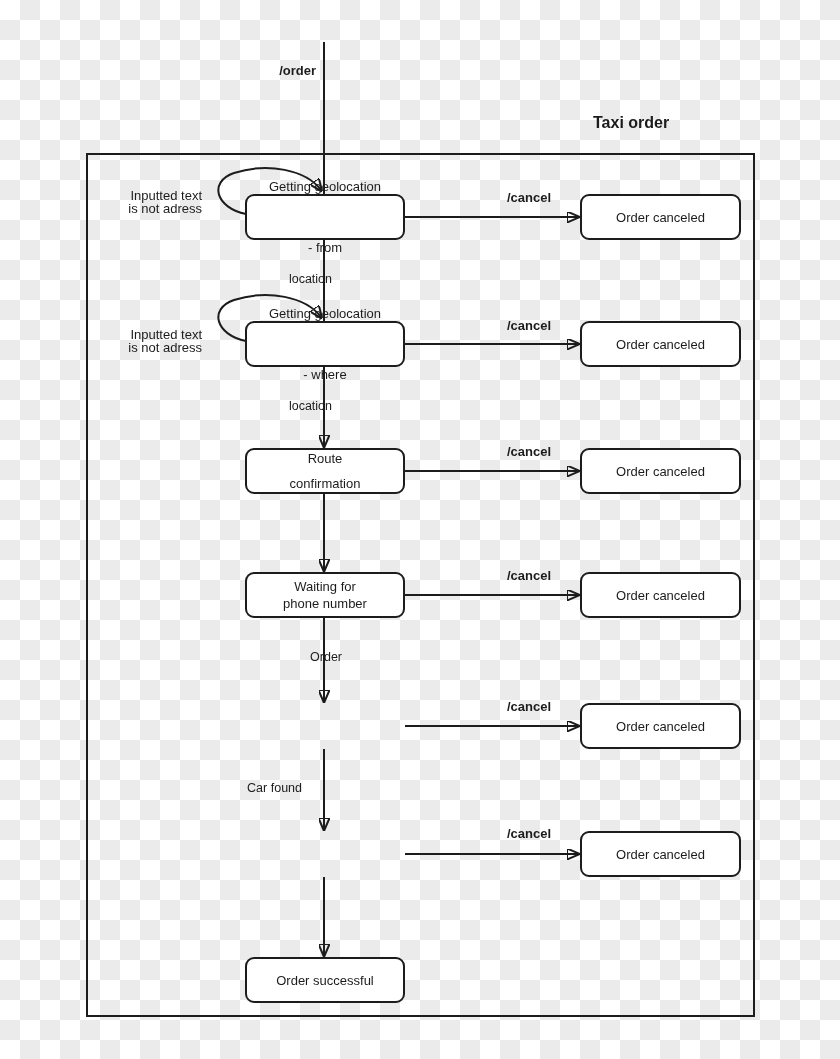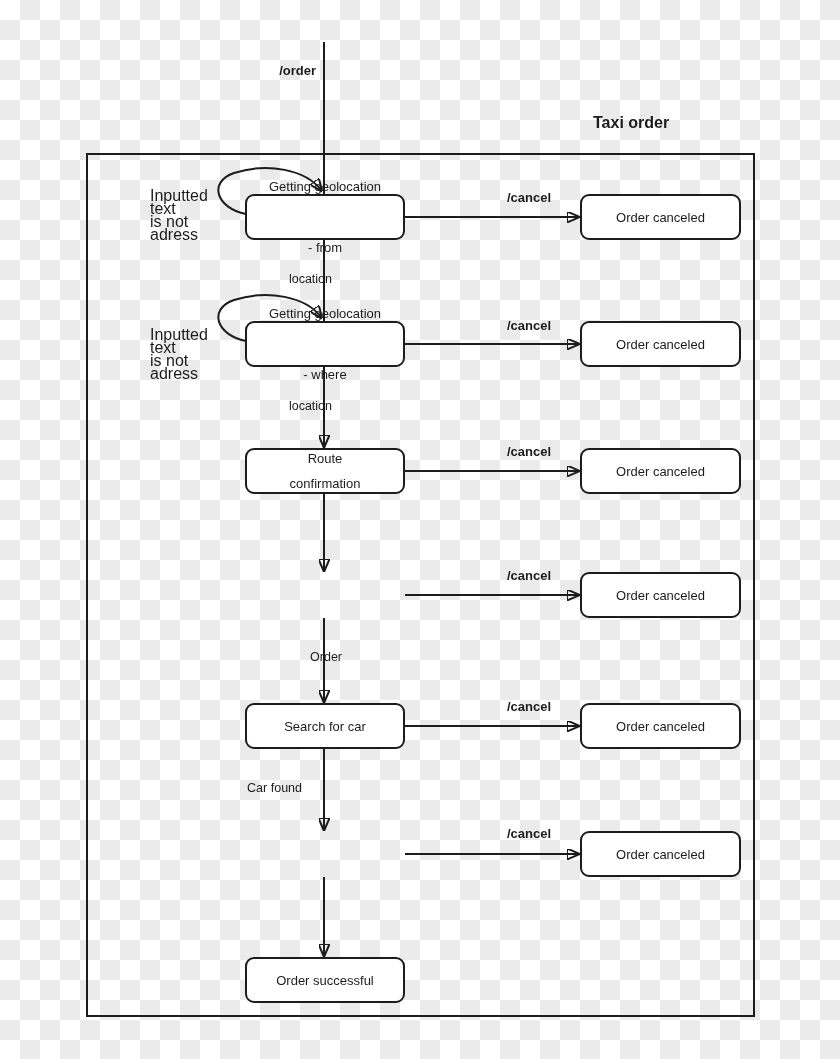--- a/index.html
+++ b/index.html
@@ -92,25 +92,25 @@
   .lbl-cancel-3 { left: 431px; top: 568px; width: 120px; }
   .lbl-cancel-4 { left: 431px; top: 699px; width: 120px; }
   .lbl-cancel-5 { left: 431px; top: 826px; width: 120px; }
   .lbl-location-0 { left: 252px; top: 272px; width: 80px; }
   .lbl-location-1 { left: 252px; top: 399px; width: 80px; }
   .lbl-order-ev   { left: 262px; top: 650px; width: 80px; }
   .lbl-car-found  { left: 222px; top: 781px; width: 80px; }
 
   .loop-label {
     position: absolute;
-    left: 150px;
+    left: 122px;
     width: 80px;
-    font-size: 16px;
+    font-size: 13px;
     line-height: 13px;
-    text-align: left;
+    text-align: right;
     z-index: 3;
   }
   .loop-label-0 { top: 189px; }
   .loop-label-1 { top: 328px; }
 </style>
 </head>
 <body>
 
 <div class="canvas">
 
@@ -152,22 +152,23 @@
     <span class="bold-line">- from</span>
   </div>
   <div class="node s1">
     <span>Getting geolocation</span>
     <span class="bold-line">- where</span>
   </div>
   <div class="node s2">
     <span>Route</span>
     <span>confirmation</span>
   </div>
-  <div class="node s4">
-    <span>Search for car</span>
+  <div class="node s3">
+    <span>Waiting for</span>
+    <span>phone number</span>
   </div>
   <div class="node s6">
     <span>Order successful</span>
   </div>
 
   <div class="node cancel-node c0">
     <span>Order canceled</span>
   </div>
   <div class="node cancel-node c1">
     <span>Order canceled</span>

